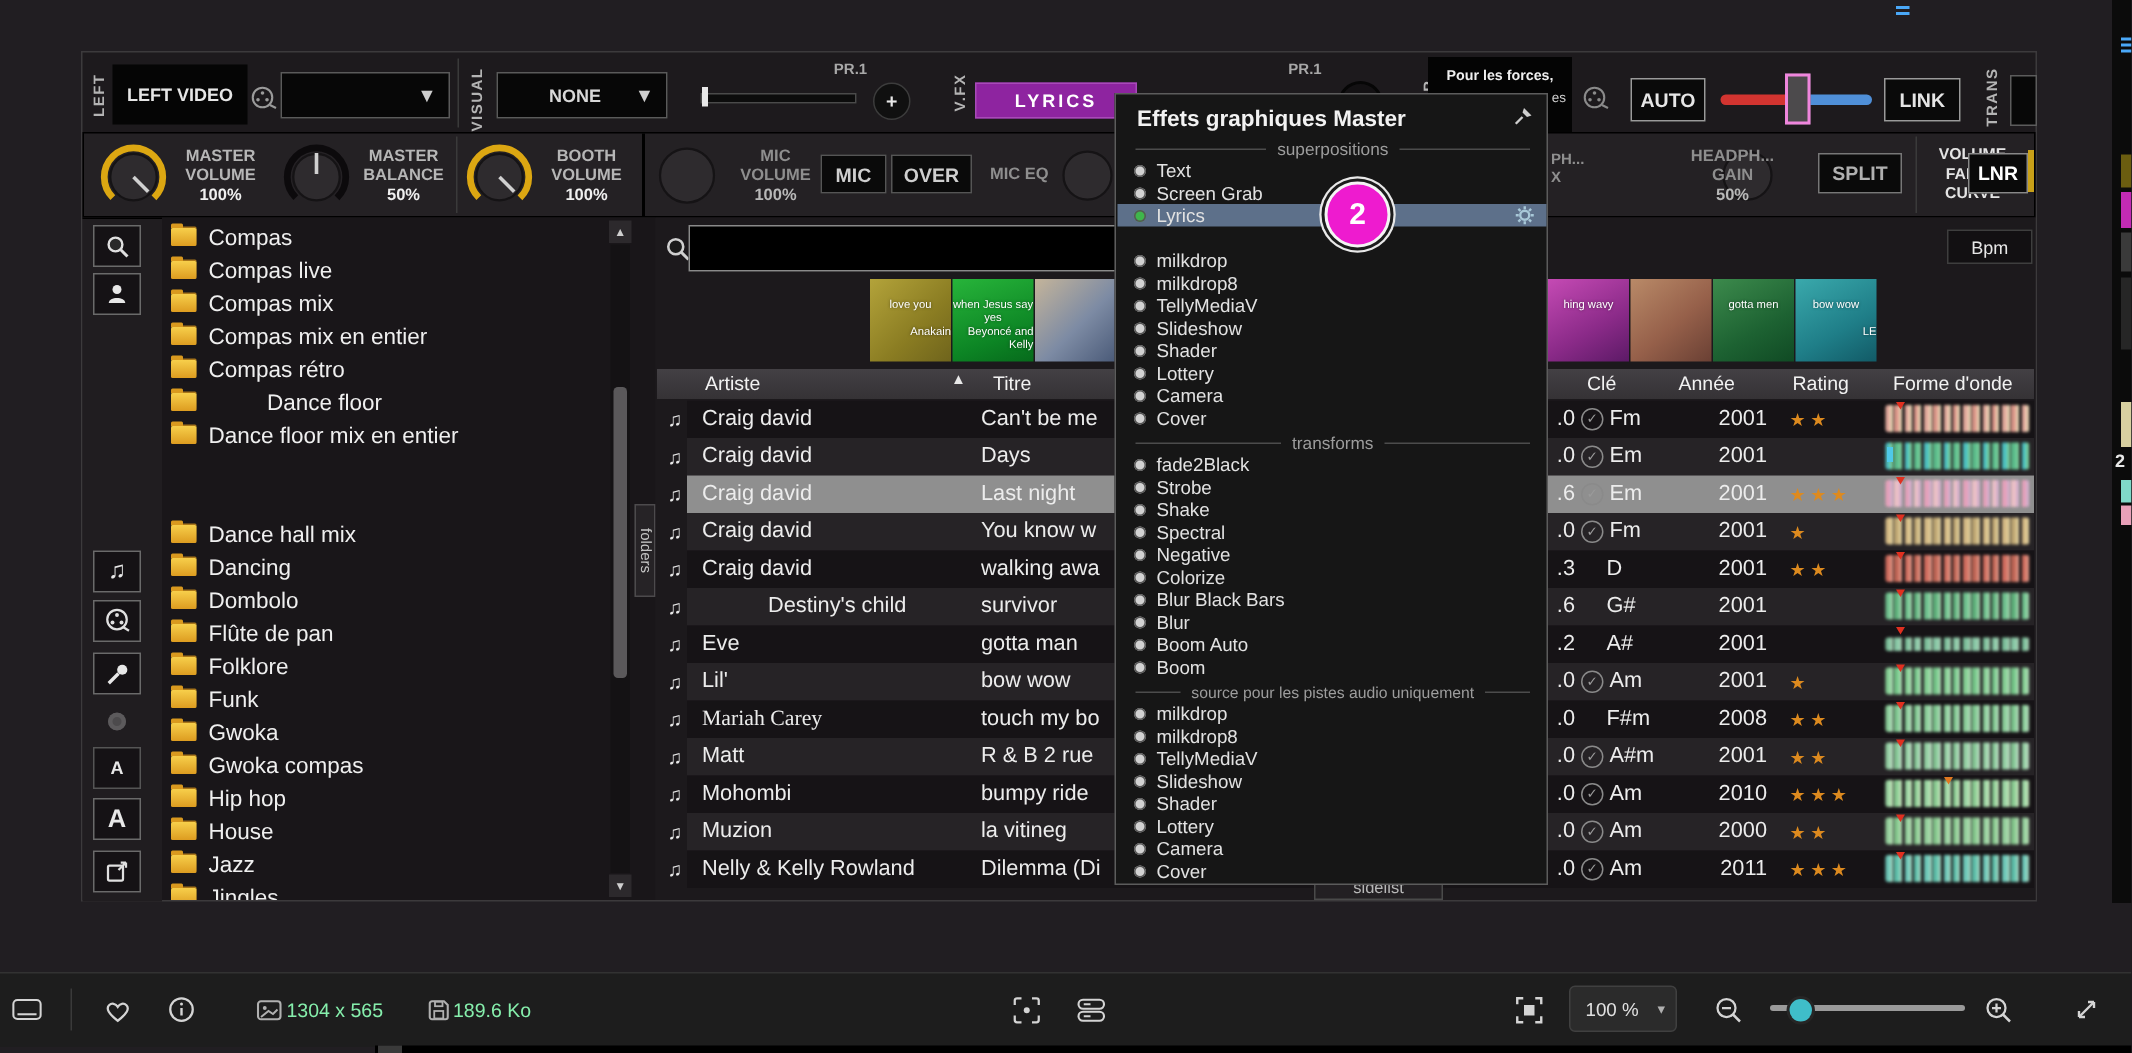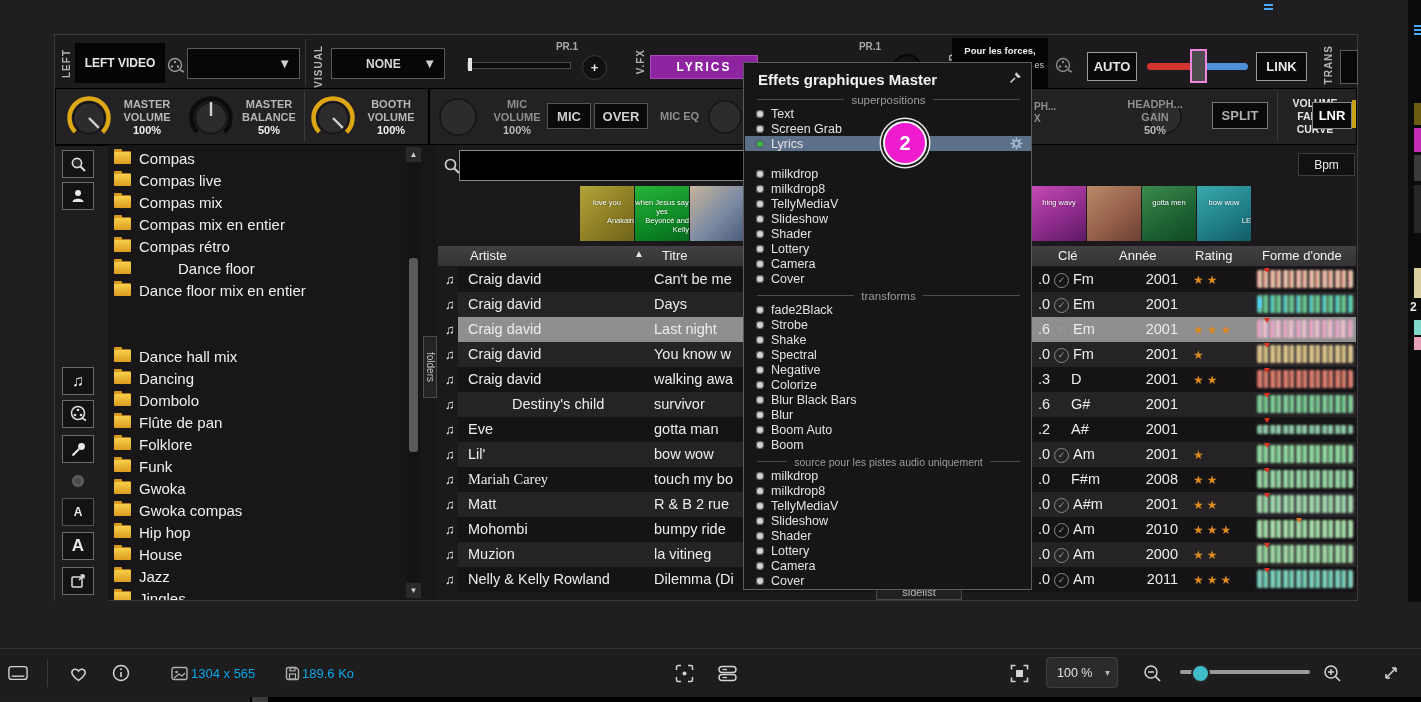--- a/index.html
+++ b/index.html
@@ -53,21 +53,21 @@
   .fx-item.sel .dot{background:#3fb64b;}
   .thumb{position:absolute;top:0;width:54px;height:55px;overflow:hidden;color:#fff;}
   .thumb .t1{position:absolute;left:0;width:100%;top:12px;text-align:center;font-size:7.5px;text-shadow:0 0 2px #0008;}
   .thumb .t2{position:absolute;left:0;width:100%;top:30px;text-align:right;font-size:7.5px;text-shadow:0 0 2px #0008;}
   
   #annot{position:absolute;left:883px;top:121px;width:40px;height:40px;border-radius:50%;border:2px solid #f4f4f4;
     box-shadow:0 0 0 2px #1c1c1c,0 0 0 3.5px #e8e8e8;display:flex;align-items:center;justify-content:center;
     color:#fff;font-size:20px;font-weight:bold;z-index:50;}
   
   #toolbar{position:absolute;left:0;top:648px;width:1421px;height:49px;background:#1d1d1d;border-top:1px solid #323232;}
-  .tbtxt{position:absolute;color:#0ea5e9;font-size:13px;top:17px;}
+  .tbtxt{position:absolute;color:#86efac;font-size:13px;top:17px;}
   .tbico{position:absolute;top:14px;width:20px;height:20px;display:flex;align-items:center;justify-content:center;}
   svg{display:block;}
   .scrollarrow{position:absolute;left:406px;width:15px;height:15px;background:#2c292c;color:#cfcfcf;font-size:8px;
     display:flex;align-items:center;justify-content:center;}
 </style>
 </head>
 <body>
 
 <div id="stage">
 

